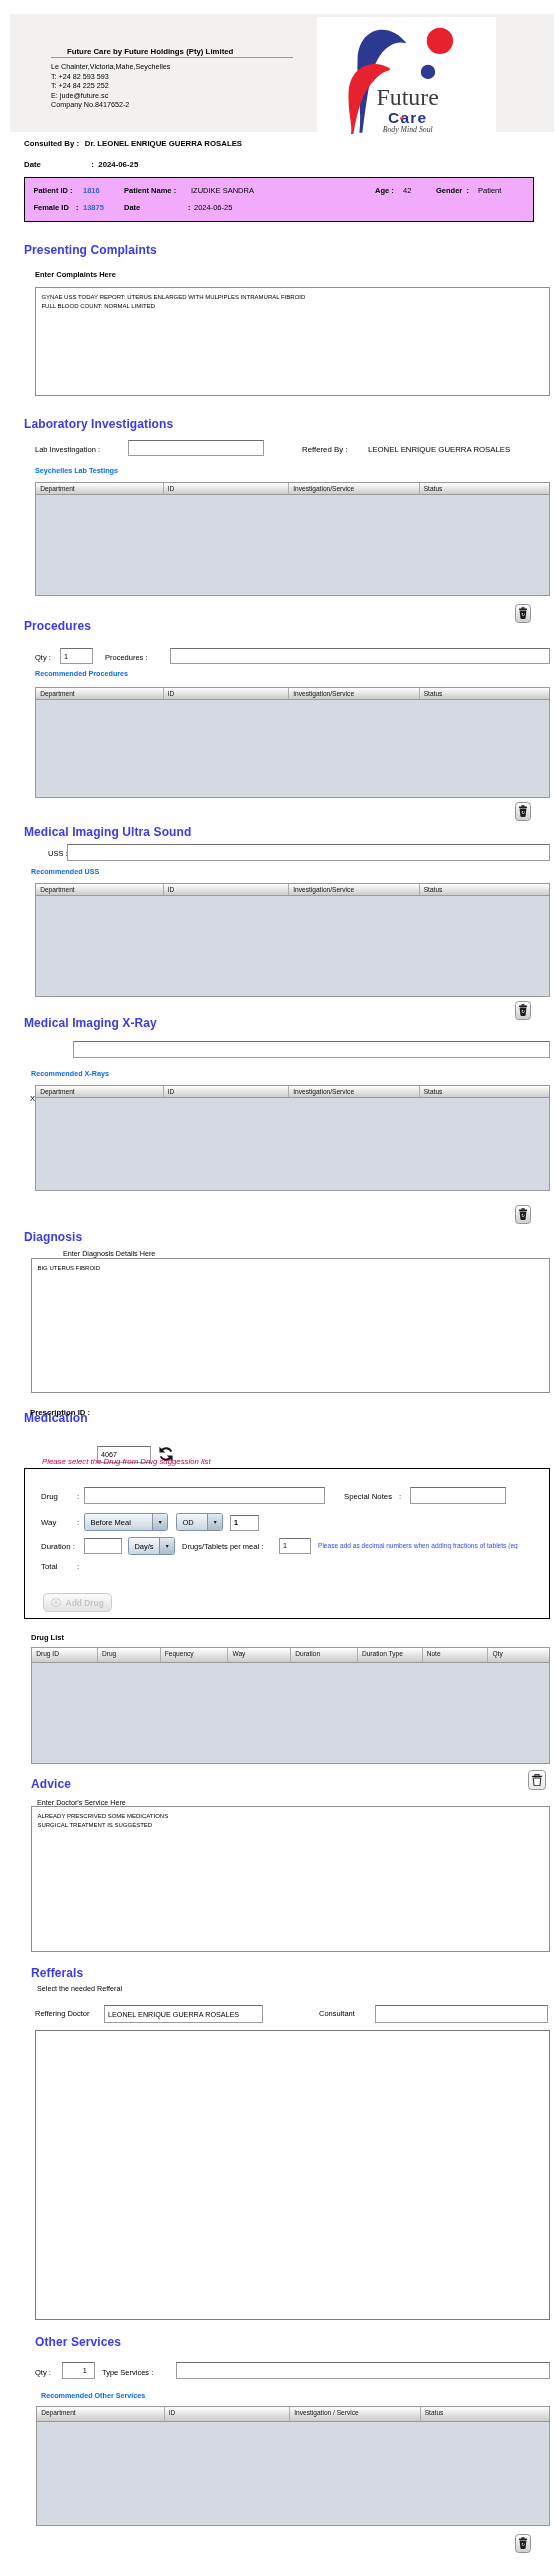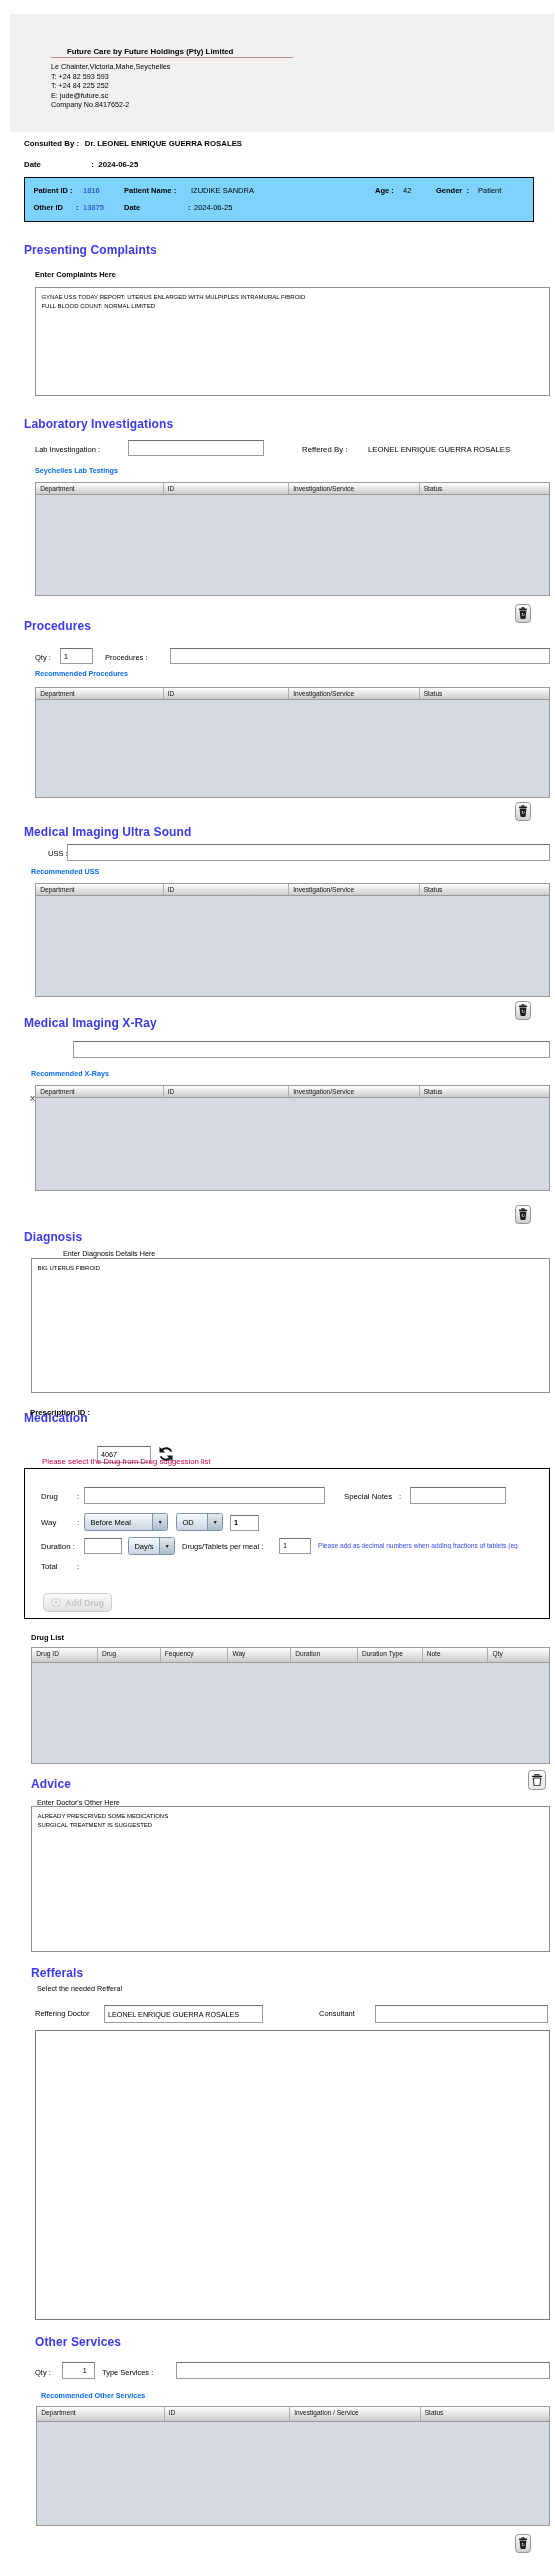--- a/index.html
+++ b/index.html
@@ -20,21 +20,21 @@
   .tbl .bd{width:100%;}
   .trash-btn{position:absolute;width:15.5px;height:19px;border:0.6px solid #949494;border-radius:3.6px;background:linear-gradient(#fefefe,#cfcfcf);display:flex;align-items:center;justify-content:center;cursor:pointer;box-sizing:border-box;}
   .sel{position:absolute;height:18px;border:0.6px solid #7e93a7;border-radius:2.4px;background:linear-gradient(#f5f8fb,#c9d6e2);display:flex;box-sizing:border-box;overflow:hidden;cursor:pointer;}
   .sel .txt{flex:1;font-size:7.5px;padding:3.6px 1.2px 0 5.4px;white-space:nowrap;overflow:hidden;}
   .sel .arr{width:13.7px;border-left:0.6px solid #7e93a7;background:linear-gradient(#e4ebf1,#aabccb);display:flex;align-items:center;justify-content:center;font-size:5.4px;color:#1d1d1d;flex:none;}
   .med-box{position:absolute;border:1.2px solid #000;border-top-width:1.8px;background:#fff;box-sizing:border-box;}
   .red-note{position:absolute;font-size:7.8px;color:#cc0043;white-space:nowrap;}
   .blue-note{position:absolute;font-size:6.6px;color:#3748f5;white-space:nowrap;overflow:hidden;}
   .add-btn{position:absolute;border:0.6px solid #cccccc;border-radius:4.8px;background:linear-gradient(#fbfbfb,#e3e3e3);color:#c4c4c4;font-weight:bold;font-size:8.4px;display:flex;align-items:center;justify-content:center;gap:4.8px;box-sizing:border-box;}
   .add-btn .plus{width:9.6px;height:9.6px;border:1.2px solid #cfcfcf;border-radius:50%;display:flex;align-items:center;justify-content:center;font-size:7.2px;line-height:1;color:#cfcfcf;box-sizing:border-box;}
-  .pbox{position:absolute;border:0.6px solid #000;background:#7dd3fc;}
+  .pbox{position:absolute;border:0.6px solid #000;background:#f0abfc;}
   .pitem{position:absolute;font-size:7.5px;white-space:nowrap;}
   .hband{position:absolute;background:#f2f1f0;}
   .logo-card{position:absolute;background:#ffffff;}
   svg text{font-family:"Liberation Serif","DejaVu Serif",serif;}
   svg text.sansb{font-family:"Liberation Sans","DejaVu Sans",sans-serif;font-weight:bold;}
   svg text.script{font-style:italic;}
 </style>
 </head>
 <body>
 
@@ -59,20 +59,32 @@
   <div class="hband" style="left:10.2px;top:14.3px;width:544px;height:118px;"></div>
 
   <div class="lbl b" style="left:51px;top:47px;font-size:7.8px;padding-left:16px;">Future Care by Future Holdings (Pty) Limited</div>
   <div class="abs" style="left:51px;top:57px;width:242px;height:1.2px;background:#b98a92;"></div>
   <div class="lbl" style="left:51px;top:62px;">Le Chainter,Victoria,Mahe,Seychelles</div>
   <div class="lbl" style="left:51px;top:72px;">T: +24  82 593 593</div>
   <div class="lbl" style="left:51px;top:81px;">T: +24  84 225 252</div>
   <div class="lbl" style="left:51px;top:91px;">E: jude@future.sc</div>
   <div class="lbl" style="left:51px;top:100px;">Company No.8417652-2</div>
 
+  <div class="logo-card" style="left:317px;top:16.7px;width:179px;height:117px;">
+    <svg width="179" height="117" viewBox="0 0 300 196">
+      <path d="M150,44 C122,6 70,16 68,70 C66,114 76,160 71,194 L76,194 C82,150 87,100 101,72 C115,46 135,39 150,44 Z" fill="#2b3990"></path>
+      <circle cx="206" cy="40" r="22" fill="#e8212e"></circle>
+      <path d="M122,86 C92,68 56,84 53,124 C51,158 60,182 57,196 L61,196 C66,168 72,138 87,117 C99,100 112,90 122,89 Z" fill="#e8212e"></path>
+      <circle cx="186" cy="92" r="12" fill="#2b3990"></circle>
+      <text x="152" y="148" text-anchor="middle" font-size="40" fill="#3d3d3f">Future</text>
+      <text x="152" y="177" text-anchor="middle" class="sansb" font-size="26" letter-spacing="2" fill="#27348b">Care</text>
+      <text x="142" y="174" text-anchor="middle" font-size="11" fill="#e8212e">♥</text>
+      <text x="152" y="193" text-anchor="middle" class="script" font-size="13" fill="#3a3a3a">Body Mind Soul</text>
+    </svg>
+  </div>
 
   <div class="lbl13 b" style="left:24px;top:139px;">
     <span>Consulted By :</span>
     <span style="margin-left:3.6px;">Dr.  LEONEL ENRIQUE GUERRA ROSALES</span>
   </div>
   <div class="lbl13 b" style="left:24px;top:160px;">
     <span style="display:inline-block;width:65px;">Date</span>
     <span>:</span>
     <span style="margin-left:2.4px;">2024-06-25</span>
   </div>
@@ -80,21 +92,21 @@
   <div class="pbox" style="left:24px;top:177px;width:508px;height:43px;">
     <span class="pitem b" style="left:8.4px;top:8.4px;"><span>Patient ID</span> <span>:</span></span>
     <span class="pitem blue-val" style="left:58px;top:8.4px;">1816</span>
     <span class="pitem b" style="left:99px;top:8.4px;"><span>Patient Name</span> <span>:</span></span>
     <span class="pitem" style="left:166px;top:8.4px;">IZUDIKE  SANDRA</span>
     <span class="pitem b" style="left:350px;top:8.4px;"><span>Age</span> <span>:</span></span>
     <span class="pitem" style="left:378px;top:8.4px;">42</span>
     <span class="pitem b" style="left:411px;top:8.4px;"><span>Gender</span>&nbsp;&nbsp;<span>:</span></span>
     <span class="pitem" style="left:453px;top:8.4px;">Patient</span>
 
-    <span class="pitem b" style="left:8.4px;top:25px;">Other ID</span>
+    <span class="pitem b" style="left:8.4px;top:25px;">Female ID</span>
     <span class="pitem b" style="left:51px;top:25px;">:</span>
     <span class="pitem blue-val" style="left:58px;top:25px;">13875</span>
     <span class="pitem b" style="left:99px;top:25px;">Date</span>
     <span class="pitem b" style="left:163px;top:25px;">:</span>
     <span class="pitem" style="left:169px;top:25px;">2024-06-25</span>
   </div>
 
   <div class="sec-title" style="left:24px;top:243px;">Presenting Complaints</div>
   <div class="lbl b" style="left:35px;top:270px;font-size:7.5px;">Enter Complaints Here</div>
   <textarea class="ta" style="left: 35px; top: 287px; width: 515px; height: 109px;">GYNAE USS TODAY REPORT: UTERUS ENLARGED WITH MULPIPLES INTRAMURAL FIBROID
@@ -188,21 +200,21 @@
   <div class="lbl b" style="left:30px;top:1408px;font-size:7.8px;">Prescription ID :</div>
   <input class="inp" type="text" style="left: 97px; top: 1446px; width: 54px; height: 16.7px;" value="4067">
   <div class="abs" style="left:157px;top:1445px;width:18px;height:18px;cursor:pointer;">
     <svg width="18" height="18" viewBox="0 0 26 26">
       <path d="M22 9 A10 10 0 0 0 6.5 5.5 L3.5 2.5 L3.5 11 L12 11 L8.8 7.8 A7 7 0 0 1 19.5 10 Z" fill="#161616"></path>
       <path d="M4 17 A10 10 0 0 0 19.5 20.5 L22.5 23.5 L22.5 15 L14 15 L17.2 18.2 A7 7 0 0 1 6.5 16 Z" fill="#161616"></path>
     </svg>
   </div>
 
   <div class="med-box" style="left:24px;top:1468px;width:526px;height:151px;"></div>
-  <div class="red-note" style="left:42px;top:1457px;">Please select the Drug from Drug suggession list</div>
+  <div class="red-note" style="left:42px;top:1457px;font-style:italic;">Please select the Drug from Drug suggession list</div>
 
   <div class="lbl13" style="left:41px;top:1492px;">Drug</div>
   <div class="lbl13" style="left:77px;top:1492px;">:</div>
   <input class="inp" type="text" style="left: 84px; top: 1487px; width: 241px; height: 16.7px;">
   <div class="lbl13" style="left:344px;top:1492px;">Special Notes</div>
   <div class="lbl13" style="left:399px;top:1492px;">:</div>
   <input class="inp" type="text" style="left: 410px; top: 1487px; width: 96px; height: 16.7px;">
 
   <div class="lbl13" style="left:41px;top:1518px;">Way</div>
   <div class="lbl13" style="left:77px;top:1518px;">:</div>
@@ -248,21 +260,21 @@
     </div>
     <div class="bd"></div>
   </div>
 
   <div class="trash-btn" style="left:528px;top:1770px;width:18px;height:20.3px;background:linear-gradient(#ffffff,#e8e8e8);">
     <svg width="12" height="12.6" viewBox="0 0 20 21">
         <use href="#trash-outline"></use>
       </svg>
   </div>
   <div class="sec-title" style="left:31px;top:1777px;">Advice</div>
-  <div class="lbl" style="left:37px;top:1798px;">Enter Doctor's Other Here</div>
+  <div class="lbl" style="left:37px;top:1798px;">Enter Doctor's Service Here</div>
   <textarea class="ta" style="left: 31px; top: 1806px; width: 519px; height: 146px;">ALREADY PRESCRIVED SOME MEDICATIONS
 SURGICAL TREATMENT IS SUGGESTED</textarea>
 
   <div class="sec-title" style="left:31px;top:1966px;">Refferals</div>
   <div class="lbl" style="left:37px;top:1984px;">Select the needed Refferal</div>
   <div class="lbl" style="left:35px;top:2009px;font-size:7.5px;">Reffering Doctor</div>
   <input class="inp" type="text" style="left: 104px; top: 2005px; width: 159px; height: 18px;" value="LEONEL ENRIQUE GUERRA ROSALES">
   <div class="lbl" style="left:319px;top:2009px;font-size:7.5px;">Consultant</div>
   <input class="inp" type="text" style="left: 375px; top: 2005px; width: 173px; height: 18px;">
   <div class="abs" style="left:35px;top:2030px;width:515px;height:290px;background:#fff;border:0.6px solid #7a7a7a;box-sizing:border-box;"></div>

